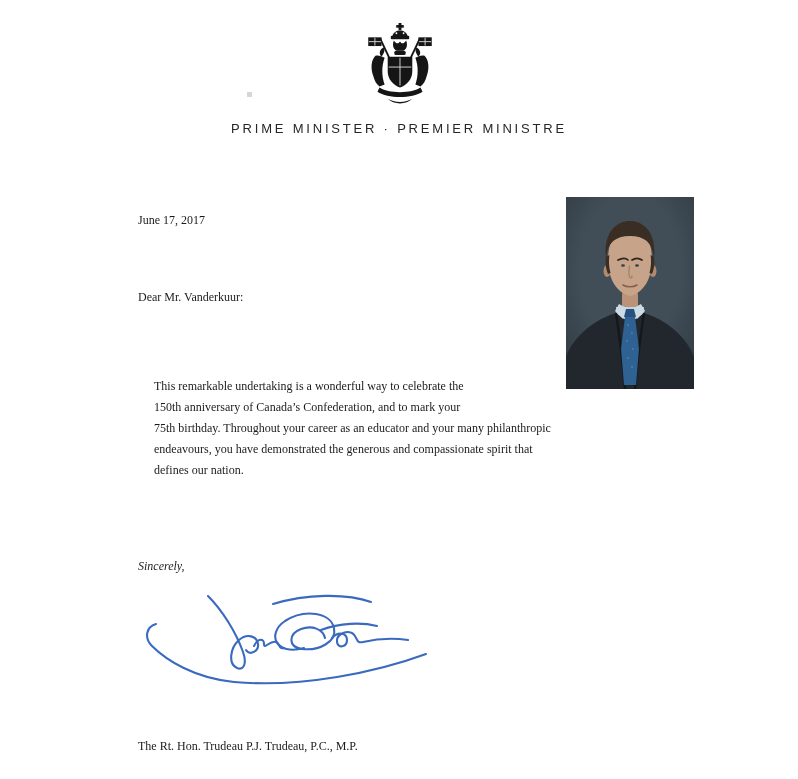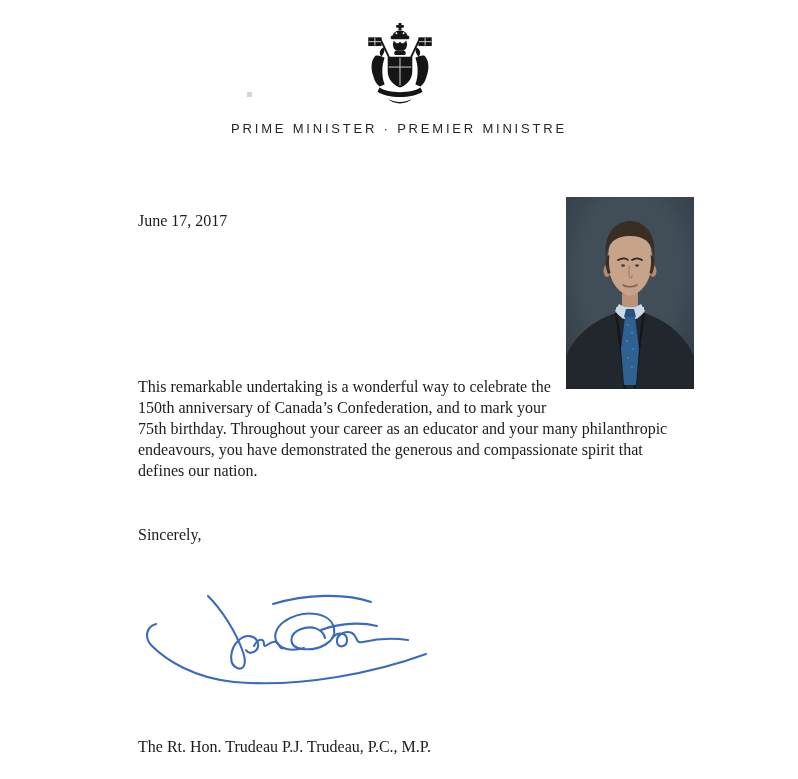--- a/index.html
+++ b/index.html
@@ -8,27 +8,27 @@
     position:relative;width:798px;height:659px;background:#ffffff;
     font-family:"Liberation Serif","DejaVu Serif",serif;color:#1b1b1b;
   }
   .arms{position:absolute;left:362px;top:23px;width:76px;height:84px;}
   .org-line{
     position:absolute;top:121px;left:0;width:100%;text-align:center;
     font-family:"Liberation Sans","DejaVu Sans",sans-serif;
     font-size:13px;letter-spacing:2.8px;color:#262626;font-weight:400;
   }
   .scan-artifact{position:absolute;left:247px;top:92px;width:5px;height:5px;background:#d6d6d6;}
-  .body-text{position:absolute;left:138px;font-size:16px;line-height:21px;white-space:pre-line;margin:0;}
+  .body-text{position:absolute;left:138px;font-size:12px;line-height:21px;white-space:pre-line;margin:0;}
   .date-line{top:210px;}
   .salutation{top:287px;}
   .para-1{top:321px;}
-  .para-2{top:376px;}
+  .para-2{top:376px;margin-left:16px;}
   .para-3{top:484px;}
-  .closing{top:524px;}
+  .closing{top:556px;font-style:italic;}
   .name-block{top:715px;}
   .photo{position:absolute;left:566px;top:197px;width:128px;height:192px;}
   .signature{position:absolute;left:142px;top:580px;width:300px;height:115px;}
 </style>
 </head>
 <body>
 
 <div class="page">
 
   <svg class="arms" viewBox="0 0 72 82" aria-hidden="true">
@@ -107,20 +107,21 @@
     <path d="M88 60 C89 67 88 72 86 77 L83.5 76 C85.2 70 85.4 64 84.6 58 Z" fill="#392d24"></path>
 
     <path d="M52 63 C56 61 60 61 62 63 M66 63 C69 61 73 61 76 63" stroke="#2e241d" stroke-width="1.7" fill="none" stroke-linecap="round"></path>
     <ellipse cx="57" cy="68.5" rx="1.9" ry="1.3" fill="#33424c"></ellipse>
     <ellipse cx="71" cy="68.5" rx="1.9" ry="1.3" fill="#33424c"></ellipse>
     <path d="M63.5 69 C62.6 75 62.2 78.5 64 80.5 C65.4 81.4 66.4 80.2 66 78.8" stroke="#a07f68" stroke-width="1.2" fill="none" stroke-linecap="round"></path>
     <path d="M57 88 C60.5 90.4 67.5 90.4 71 88" stroke="#8a5f50" stroke-width="1.6" fill="none" stroke-linecap="round"></path>
   </svg>
 
   <div class="body-text date-line">June 17, 2017</div>
+  <div class="body-text salutation">Dear Mr. Vanderkuur:</div>
   <p class="body-text para-2">This remarkable undertaking is a wonderful way to celebrate the
 150th anniversary of Canada’s Confederation, and to mark your
 75th birthday. Throughout your career as an educator and your many philanthropic
 endeavours, you have demonstrated the generous and compassionate spirit that
 defines our nation.</p>
   <div class="body-text closing">Sincerely,</div>
 
   <svg class="signature" viewBox="0 0 300 115" aria-hidden="true">
     <g fill="none" stroke-width="2.1" stroke-linecap="round" stroke-linejoin="round" stroke="#3a6abf">
       <path d="M14 44 C4 47 2 58 10 66 C24 80 52 98 92 102 C160 108 235 92 284 74"></path>

